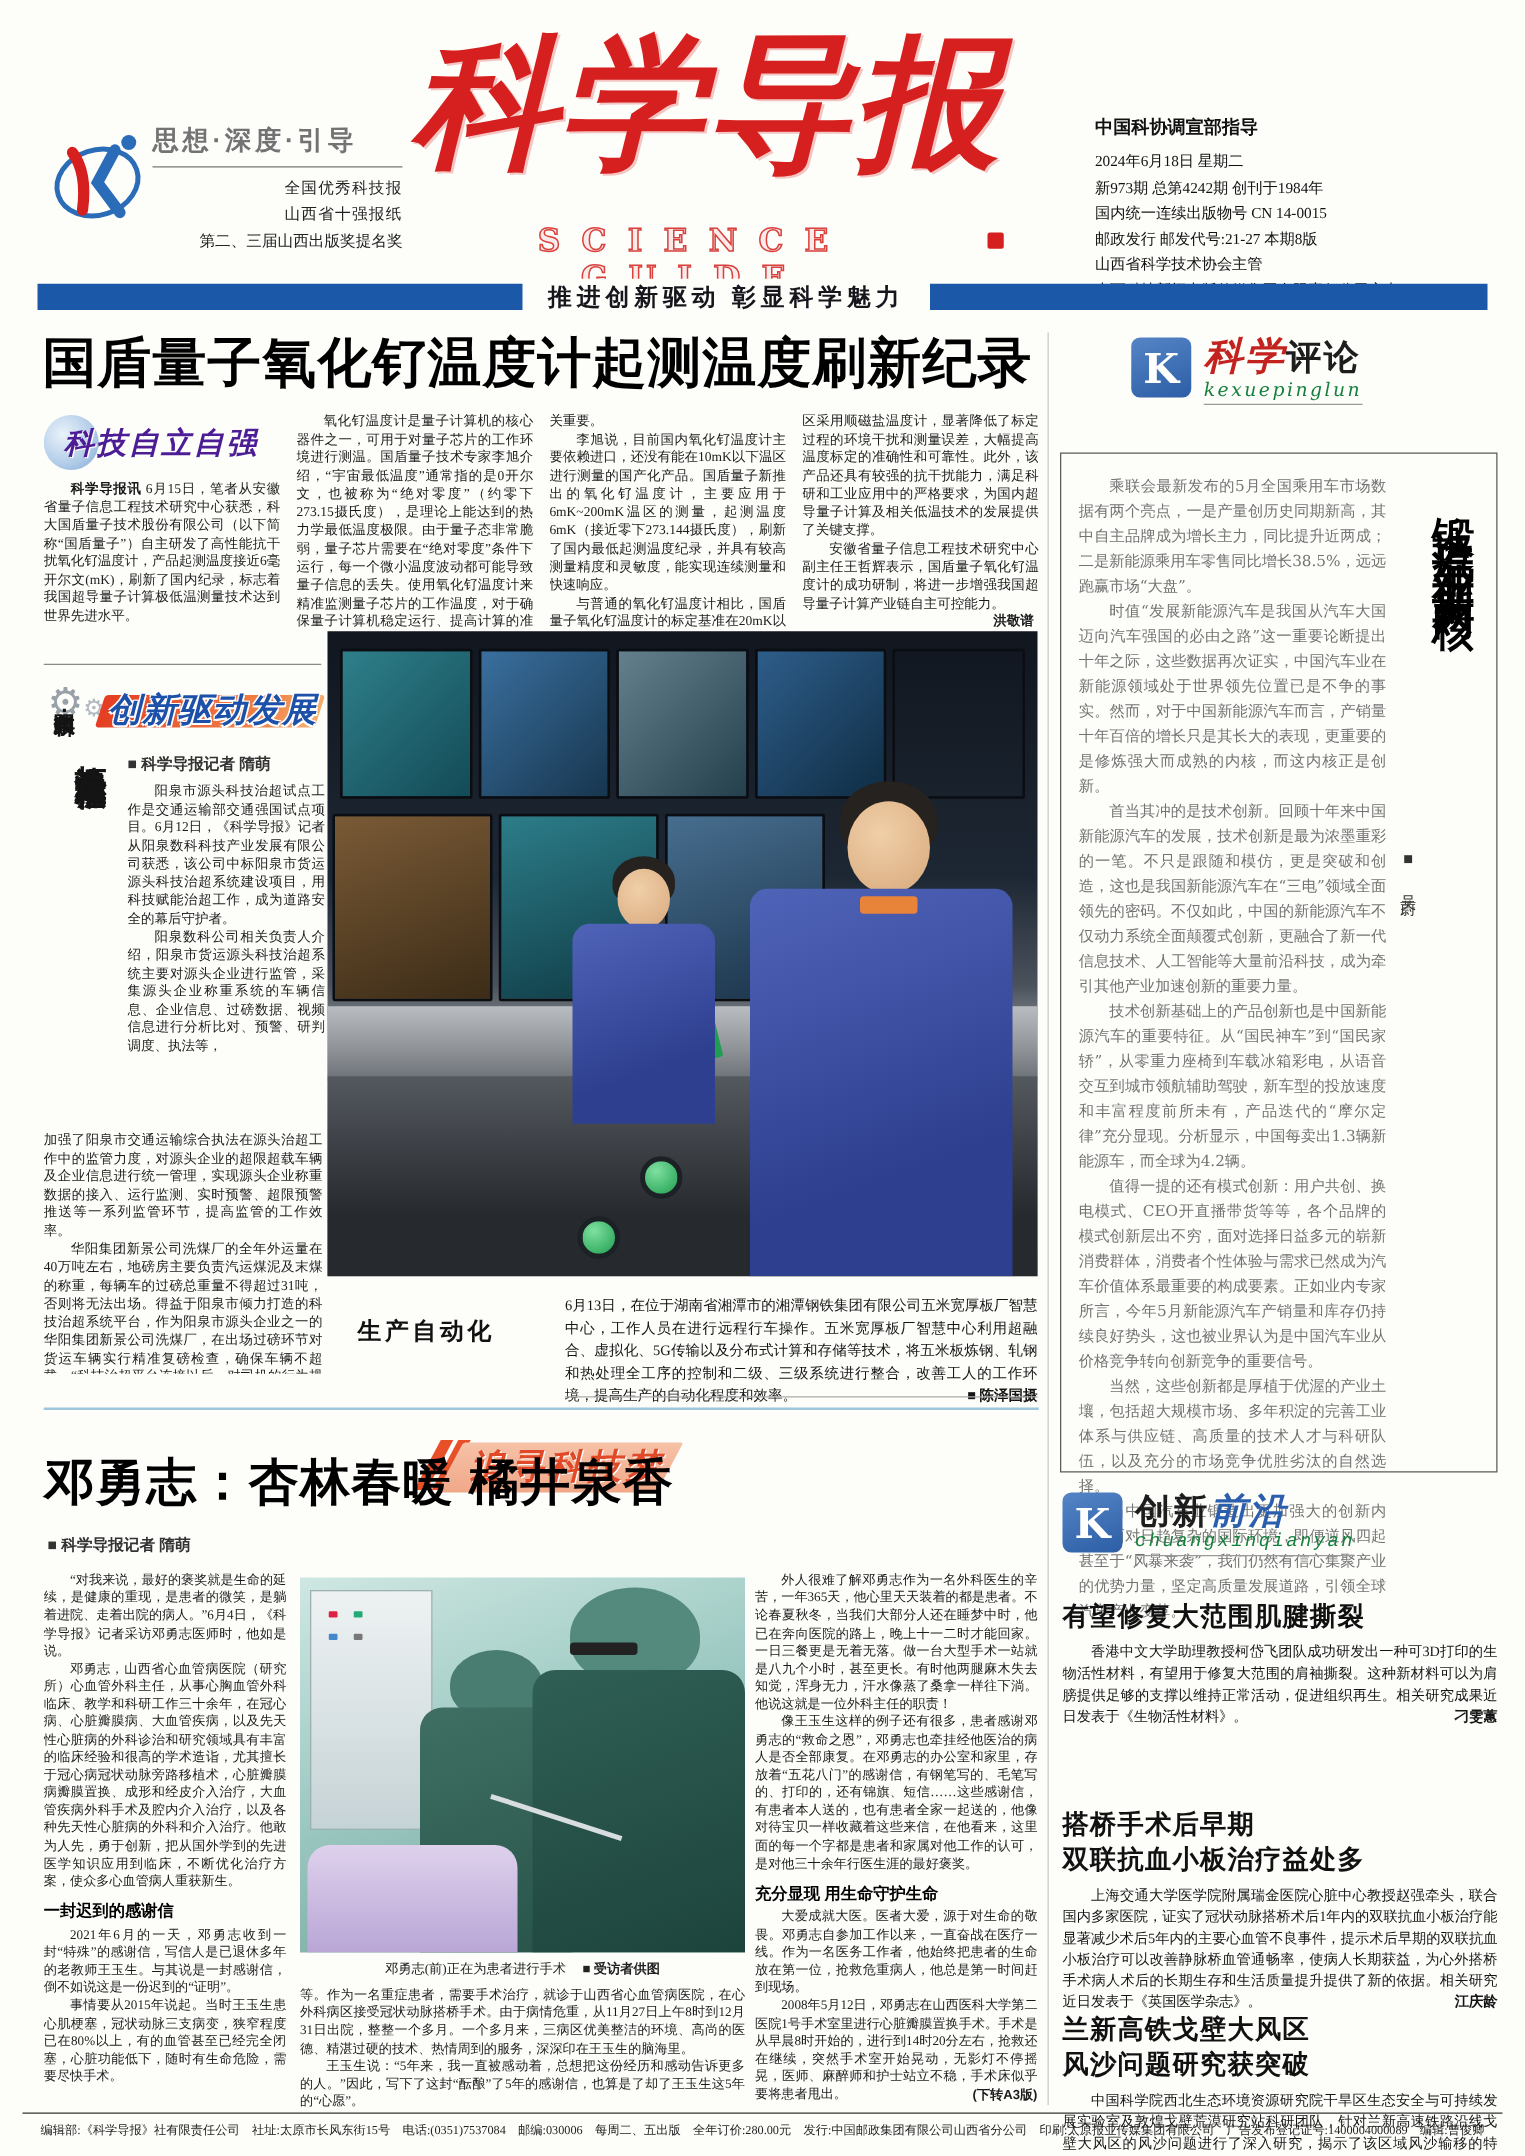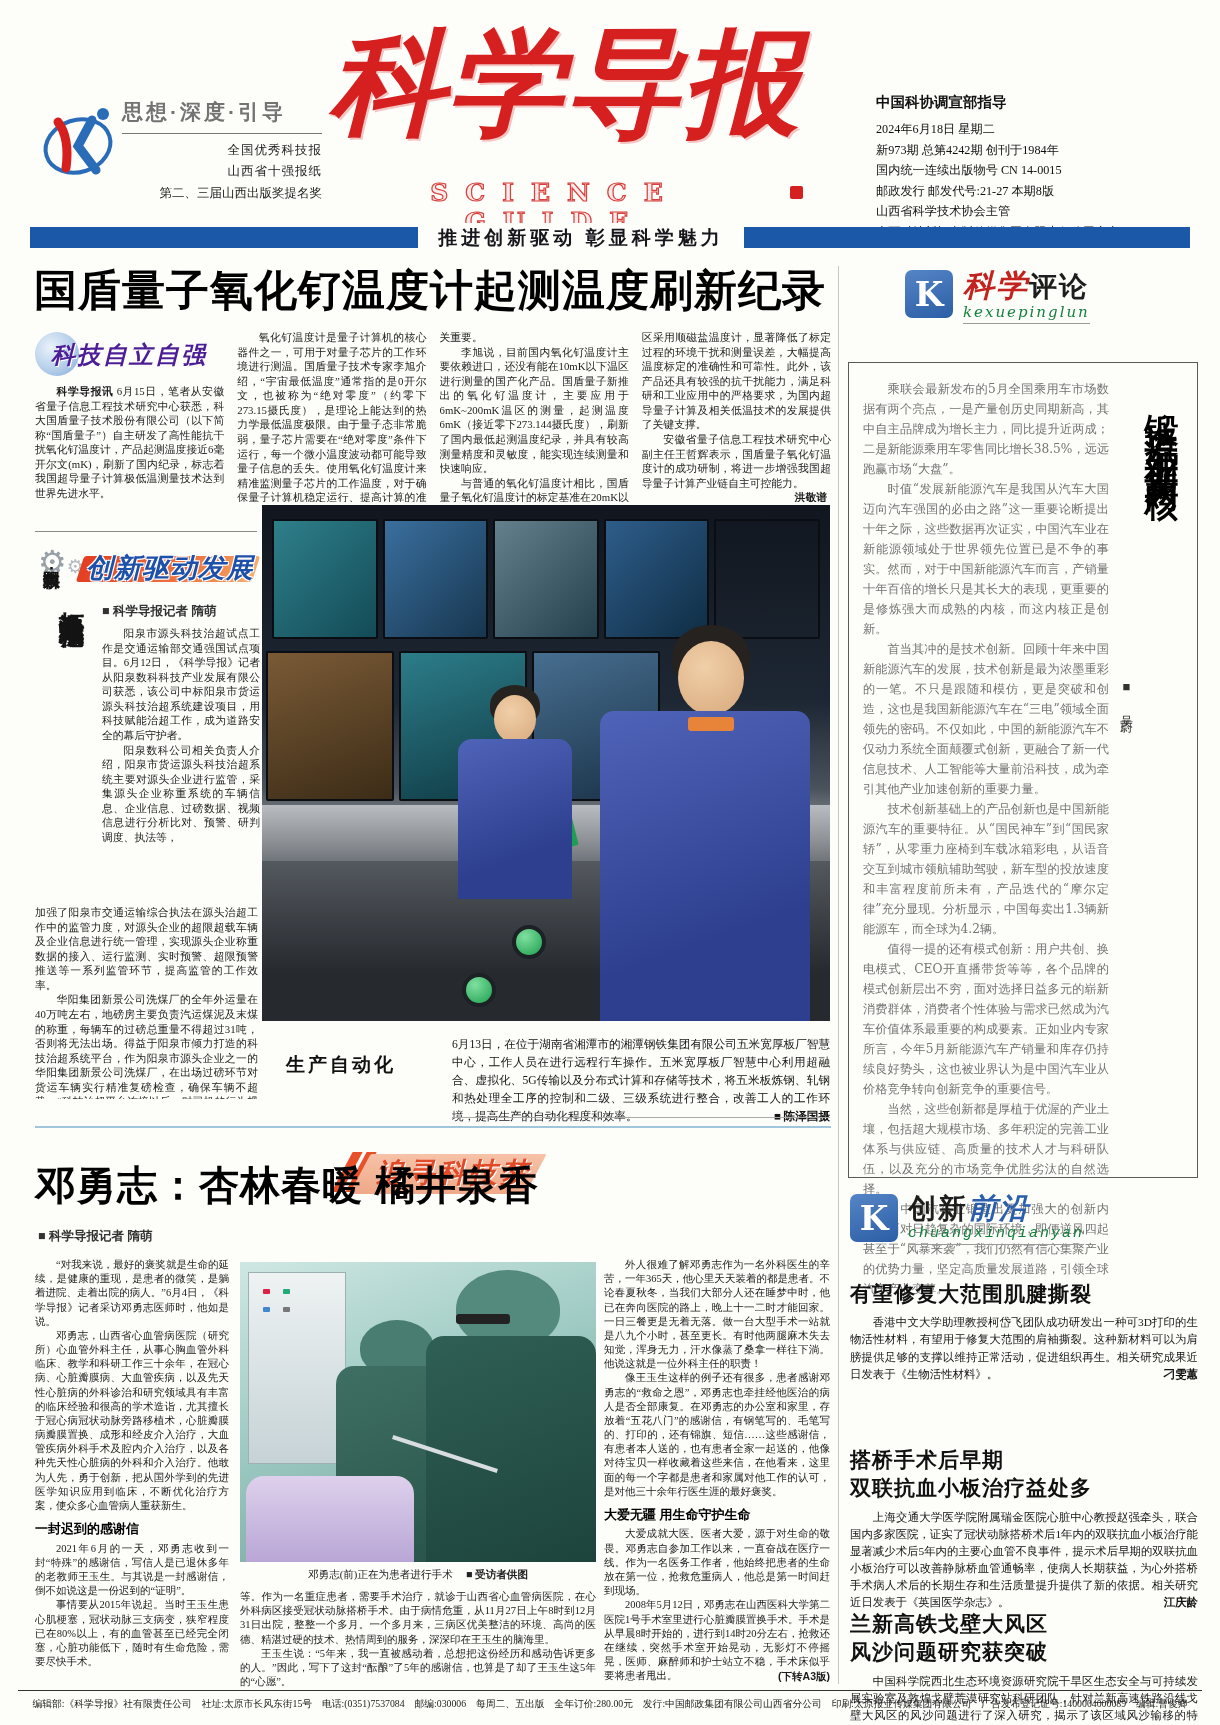--- a/index.html
+++ b/index.html
@@ -260,21 +260,21 @@
     <span style="font-weight:bold;">■ 受访者供图</span>
   </div>
   <div class="abs bodytext" style="left:240px;top:1590px;width:356px;height:130px;overflow:hidden;font-size:10.5px;">
     <p class="noind">等。作为一名重症患者，需要手术治疗，就诊于山西省心血管病医院，在心外科病区接受冠状动脉搭桥手术。由于病情危重，从11月27日上午8时到12月31日出院，整整一个多月。一个多月来，三病区优美整洁的环境、高尚的医德、精湛过硬的技术、热情周到的服务，深深印在王玉生的脑海里。</p>
     <p>王玉生说：“5年来，我一直被感动着，总想把这份经历和感动告诉更多的人。”因此，写下了这封“酝酿”了5年的感谢信，也算是了却了王玉生这5年的“心愿”。</p>
   </div>
 
   <div class="abs bodytext" style="left:604px;top:1258px;width:226px;height:462px;overflow:hidden;font-size:10.5px;">
     <p>外人很难了解邓勇志作为一名外科医生的辛苦，一年365天，他心里天天装着的都是患者。不论春夏秋冬，当我们大部分人还在睡梦中时，他已在奔向医院的路上，晚上十一二时才能回家。一日三餐更是无着无落。做一台大型手术一站就是八九个小时，甚至更长。有时他两腿麻木失去知觉，浑身无力，汗水像蒸了桑拿一样往下淌。他说这就是一位外科主任的职责！</p>
     <p>像王玉生这样的例子还有很多，患者感谢邓勇志的“救命之恩”，邓勇志也牵挂经他医治的病人是否全部康复。在邓勇志的办公室和家里，存放着“五花八门”的感谢信，有钢笔写的、毛笔写的、打印的，还有锦旗、短信……这些感谢信，有患者本人送的，也有患者全家一起送的，他像对待宝贝一样收藏着这些来信，在他看来，这里面的每一个字都是患者和家属对他工作的认可，是对他三十余年行医生涯的最好褒奖。</p>
-    <div class="subhead">大爱无疆 用生命守护生命</div>
+    <div class="subhead">充分显现 用生命守护生命</div>
     <p>大爱成就大医。医者大爱，源于对生命的敬畏。邓勇志自参加工作以来，一直奋战在医疗一线。作为一名医务工作者，他始终把患者的生命放在第一位，抢救危重病人，他总是第一时间赶到现场。</p>
     <p><span>2008年5月12日，邓勇志在山西医科大学第二医院1号手术室里进行心脏瓣膜置换手术。手术是从早晨8时开始的，进行到14时20分左右，抢救还在继续，突然手术室开始晃动，无影灯不停摇晃，医师、麻醉师和护士站立不稳，手术床似乎要将患者甩出。</span><span class="jump">(下转A3版)</span></p>
   </div>
 
   <div class="abs kbadge" style="left:905px;top:270px;">
     <div class="ksq">K</div>
     <div class="kb-right">
       <div class="kb-row">
         <span class="kb-script-red">科学</span>
         <span class="kb-plain-black">评论</span>

